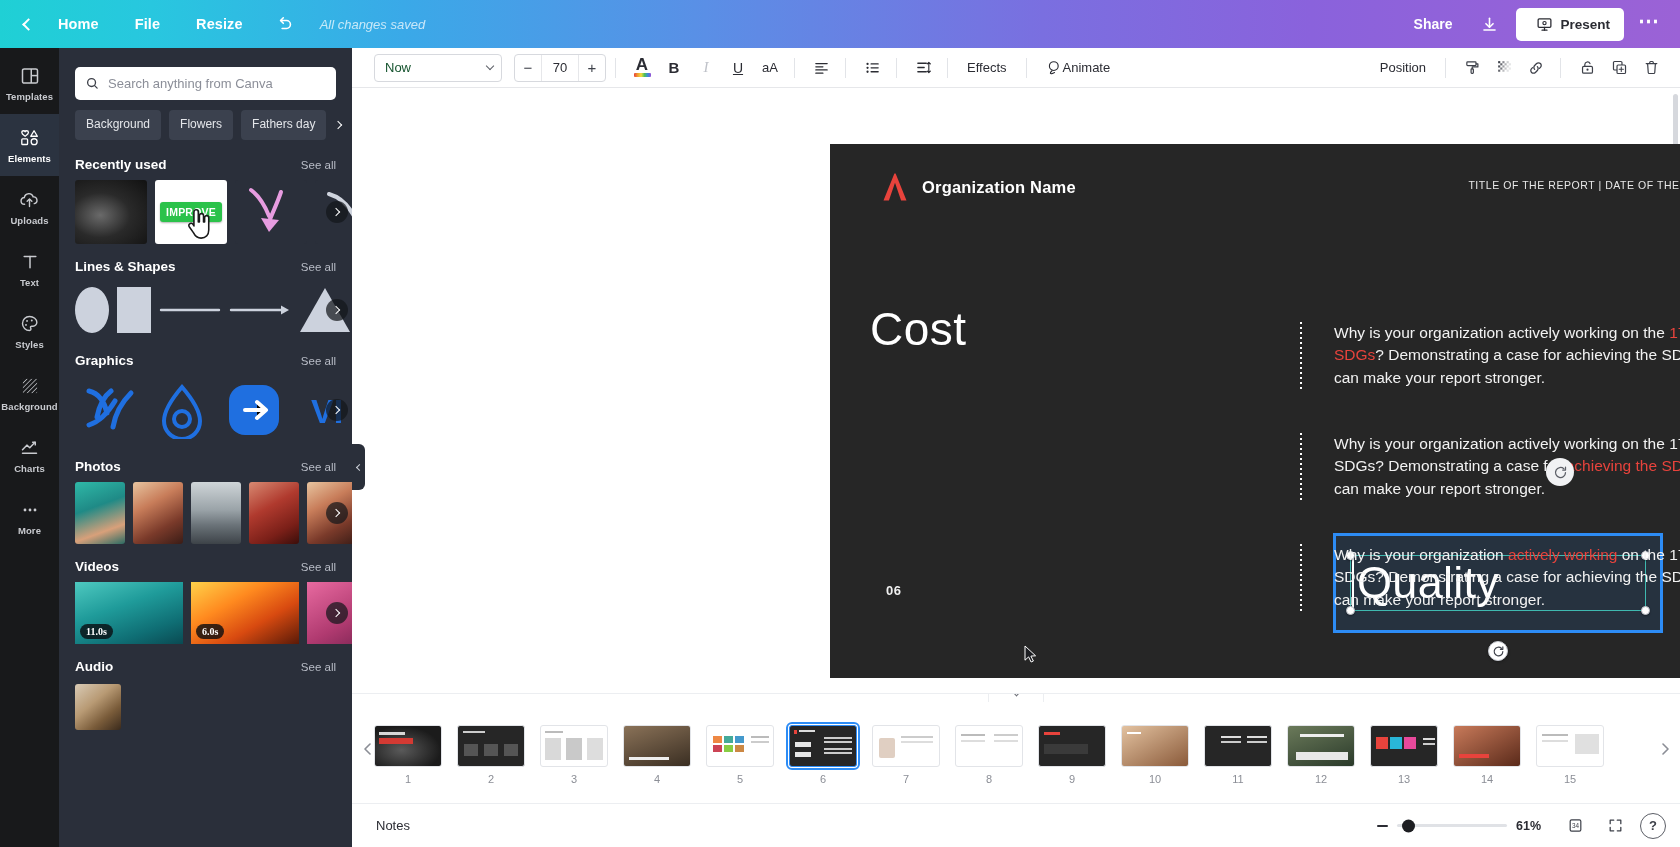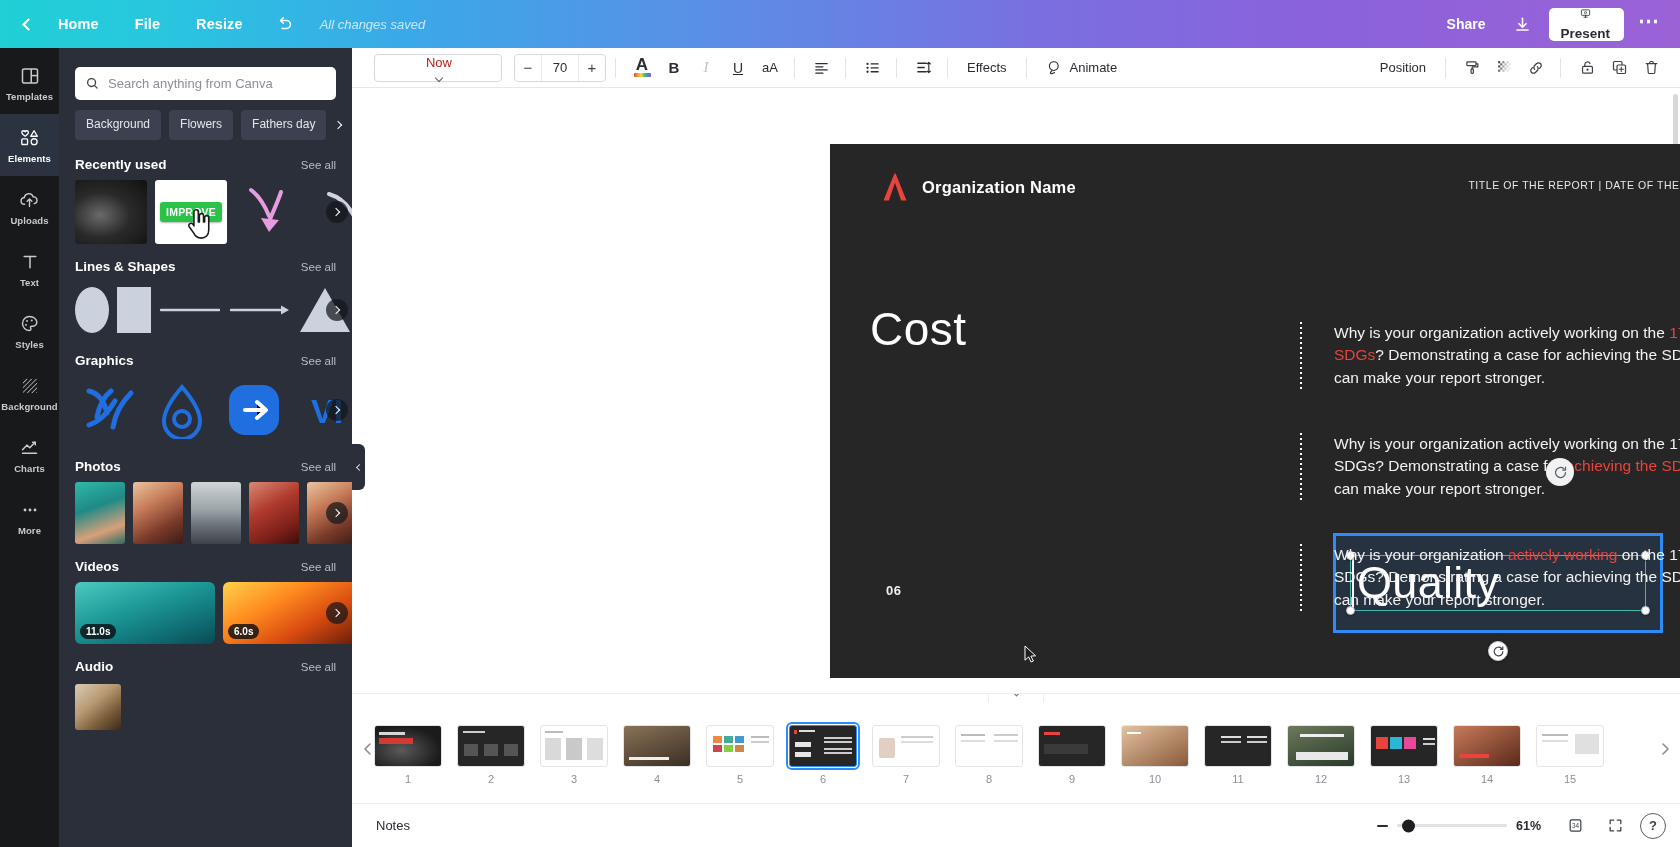--- a/index.html
+++ b/index.html
@@ -34,22 +34,22 @@
   .tb-saved { color: rgba(255,255,255,.72); font-size: 13px; font-style: italic; margin-left: 12px; white-space: nowrap; }
   .tb-spacer { flex: 1; }
   .tb-title { color: #fff; font-size: 13.5px; font-weight: bold; white-space: nowrap; overflow: hidden; text-overflow: ellipsis; max-width: 420px; }
   .tb-right { display: flex; align-items: center; gap: 4px; padding-right: 10px; margin-left: 24px; }
   .tb-share {
     color: #fff; font-size: 14px; font-weight: bold; padding: 7px 16px; border-radius: 4px; cursor: pointer;
   }
   .tb-iconbtn { width: 34px; height: 32px; display: flex; align-items: center; justify-content: center; border-radius: 4px; cursor: pointer; }
   .tb-present {
     background: #fff; color: #2b2c33; border-radius: 5px; height: 33px;
-    display: flex; align-items: center; gap: 7px; padding: 0 14px 0 11px;
-    font-size: 13.5px; font-weight: bold; cursor: pointer; margin-left: 6px; flex-direction: column;
+    display: flex; align-items: center; gap: 7px; padding: 0 14px 0 20px;
+    font-size: 13.5px; font-weight: bold; cursor: pointer; margin-left: 6px;
   }
   .tb-dots { color: #fff; font-size: 21px; font-weight: bold; letter-spacing: 1px; padding: 0 10px 6px 10px; cursor: pointer; line-height: 14px; }
 
   
   .body { flex: 1; display: flex; min-height: 0; position: relative; }
 
   
   .rail {
     width: 59px; flex: 0 0 59px; background: #18191b; display: flex; flex-direction: column;
     padding-top: 4px; position: relative; z-index: 20;
@@ -123,21 +123,21 @@
   .g-tile { width: 64px; height: 64px; flex: 0 0 auto; border-radius: 3px; display: flex; align-items: center; justify-content: flex-end; cursor: pointer; }
 
   
   .p-thumb { width: 50px; height: 62px; border-radius: 3px; flex: 0 0 auto; cursor: pointer; }
   .p1 { background: linear-gradient(160deg,#2fb9a8 0%, #1f8a86 40%, #d8a07a 75%, #2a6b63 100%); }
   .p2 { background: linear-gradient(150deg,#e8c5a0 0%, #c87d5a 35%, #7a3a2a 70%, #3a1c16 100%); }
   .p3 { background: linear-gradient(180deg,#cfd5d8 0%, #9aa3a8 45%, #6a7278 70%, #3d4348 100%); }
   .p4 { background: linear-gradient(150deg,#d88a72 0%, #b03a2e 40%, #7a1f18 75%, #3a0e0a 100%); }
 
   
-  .v-thumb { width: 140px; height: 62px; border-radius: 6px; flex: 0 0 auto; position: relative; cursor: pointer; overflow: hidden; }
+  .v-thumb { width: 108px; height: 62px; border-radius: 0; flex: 0 0 auto; position: relative; cursor: pointer; overflow: hidden; font-family: Liberation Serif, serif; }
   .v1 { background: linear-gradient(160deg,#4ec9c0 0%, #1f9b9a 40%, #0f6e74 75%, #0a4a52 100%); }
   .v2 { background: linear-gradient(150deg,#ffd24a 0%, #ff8a1f 35%, #d84a10 65%, #5a1a08 100%); }
   .v3 { background: linear-gradient(150deg,#e86aa0 0%, #b03a70 50%, #5a1840 100%); }
   .v-dur {
     position: absolute; left: 5px; bottom: 5px; background: rgba(10,12,16,.8); color: #fff;
     font-size: 10px; font-weight: bold; border-radius: 9px; padding: 2px 6px;
   }
 
   
   .audio-row { display: flex; align-items: center; gap: 10px; padding: 2px 16px 0 16px; cursor: pointer; }
@@ -159,42 +159,42 @@
   .editor { flex: 1; display: flex; flex-direction: column; min-width: 0; background: #fff; }
 
   
   .toolbar {
     height: 40px; flex: 0 0 40px; background: #fff; border-bottom: 1px solid #e6e7ea;
     display: flex; align-items: center; padding: 0 14px; gap: 0; position: relative; z-index: 10;
   }
   .font-select {
     width: 128px; height: 28px; border: 1px solid #d7d9de; border-radius: 4px; background: #fff;
     display: flex; align-items: center; justify-content: space-between; padding: 0 8px 0 10px;
-    font-size: 13px; color: #b91c1c; cursor: pointer; margin-left: 8px; flex-direction: column;
+    font-size: 13px; color: #14532d; cursor: pointer; margin-left: 8px;
   }
   .chev-d { width: 6px; height: 6px; border-right: 1.6px solid #5b5e66; border-bottom: 1.6px solid #5b5e66; transform: rotate(45deg); margin-top: -3px; }
   .size-group {
     display: flex; align-items: center; height: 28px; border: 1px solid #d7d9de; border-radius: 4px;
     margin-left: 12px; overflow: hidden;
   }
   .size-btn { width: 26px; height: 26px; display: flex; align-items: center; justify-content: center; font-size: 15px; color: #3d4049; cursor: pointer; }
   .size-val { width: 38px; text-align: center; font-size: 13px; color: #2b2c33; border-left: 1px solid #e6e7ea; border-right: 1px solid #e6e7ea; height: 26px; line-height: 26px; cursor: text; }
   .tb2-btn {
     width: 30px; height: 30px; display: flex; align-items: center; justify-content: center;
     border-radius: 4px; cursor: pointer; color: #2b2c33; margin-left: 2px; position: relative;
   }
   .tb2-btn.disabled { color: #bfc2c9; }
   .colorA { font-size: 17px; font-weight: bold; line-height: 14px; }
   .rainbow {
     width: 17px; height: 3.5px; border-radius: 1px; margin-top: 1px;
     background: linear-gradient(90deg,#e8403a 0%, #f0a030 22%, #f2dc3c 42%, #4cc15a 62%, #3a8ae0 82%, #9b4fd4 100%);
   }
   .tb-div { width: 1px; height: 20px; background: #e2e4e8; margin: 0 9px; }
   .tb2-text { font-size: 13px; color: #2b2c33; padding: 6px 10px; border-radius: 4px; cursor: pointer; }
-  .tb2-animate { display: flex; align-items: center; gap: 7px; font-size: 13px; color: #2b2c33; padding: 5px 10px; border-radius: 4px; cursor: pointer; }
+  .tb2-animate { display: flex; align-items: center; font-size: 13px; color: #2b2c33; padding: 5px 10px; border-radius: 4px; cursor: pointer; }
 
   
   .canvas-area { flex: 1; position: relative; background: #fff; overflow: hidden; min-height: 0; }
   .slide {
     position: absolute; left: 478px; top: 56px; width: 950px; height: 534px;
     background: #262626;
   }
   .slide-header { position: absolute; left: 52px; top: 28px; right: 50px; display: flex; align-items: center; }
   .logo-mark { width: 26px; height: 30px; flex: 0 0 auto; }
   .org-name { color: #fff; font-size: 16.5px; font-weight: bold; margin-left: 14px; letter-spacing: .2px; }

